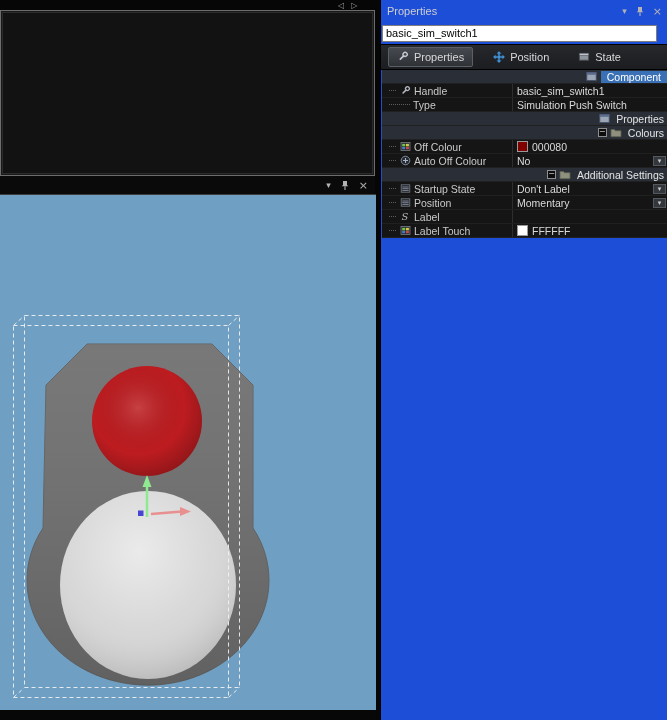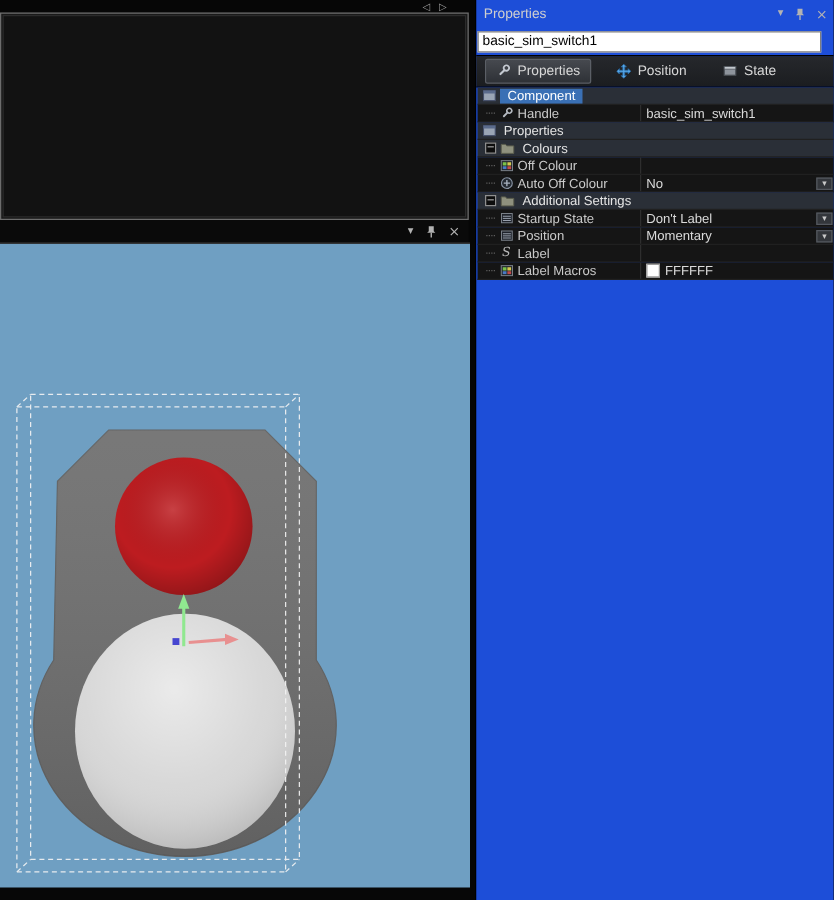--- a/index.html
+++ b/index.html
@@ -61,21 +61,21 @@
          padding:0 8px; height:20px; border:1px solid transparent; }
   .tab.sel { background:linear-gradient(#46494f,#2e3136); border:1px solid #5b5f66; border-radius:2px; }
 
   
   .grid { position:absolute; left:1px; right:0; top:70px; }
   .g-row { display:flex; align-items:stretch; height:14px; background:#151515;
            border-bottom:1px solid #202020; font-size:10.5px; }
   .g-row.hdr { background:#2a2f37; }
   .name-cell { width:131px; min-width:131px; display:flex; align-items:center; gap:3px;
                padding-left:7px; border-right:1px solid #2e2e2e; overflow:hidden; white-space:nowrap; }
-  .g-row.hdr .name-cell { width:auto; min-width:0; border-right:none; padding-left:3px; flex:1; }
+  .g-row.hdr .name-cell { width:auto; min-width:0; border-right:none; padding-left:3px; flex:1;justify-content:flex-end; }
   .val-cell { flex:1; display:flex; align-items:center; gap:4px; padding-left:4px;
               color:#dadada; overflow:hidden; white-space:nowrap; }
   .plabel { color:#c9c9c9; }
   .sec-label { color:#e4e4e4; padding:0 3px; }
   .sec-label.sel { background:#3a70b5; color:#fff; padding:0 6px; }
   .tree { width:7px; min-width:7px; border-top:1px dotted #5d5d5d; height:0; }
   .tree.wide { width:21px; min-width:21px; }
   .icon { width:12px; min-width:12px; height:12px; display:inline-flex; align-items:center; justify-content:center; }
   .exp { width:9px; min-width:9px; height:9px; margin-left:3px; background:#0d0d0d;
          border:1px solid #8f8f8f; color:#d2d2d2; font-size:8px; line-height:6px; text-align:center; }
@@ -242,20 +242,29 @@
               </g>
             </svg>
         </span>
         <span class="plabel">Handle</span>
       </div>
       <div class="val-cell">
         <span>basic_sim_switch1</span>
       </div>
     </div>
 
+    <div class="g-row">
+      <div class="name-cell">
+        <span class="tree wide"></span>
+        <span class="plabel">Type</span>
+      </div>
+      <div class="val-cell">
+        <span>Simulation Push Switch</span>
+      </div>
+    </div>
 
     <div class="g-row hdr">
       <div class="name-cell">
         <span class="icon">
           <svg width="11" height="11" viewBox="0 0 11 11">
               <rect x="0.8" y="1.5" width="9.4" height="8" fill="#9aa5b5" stroke="#46506b" stroke-width="0.9"></rect>
               <rect x="0.8" y="1.5" width="9.4" height="2.3" fill="#5a6b8c"></rect>
             </svg>
         </span>
         <span class="sec-label">Properties</span>
@@ -282,20 +291,24 @@
           <svg width="11" height="11" viewBox="0 0 11 11">
               <rect x="1" y="1.5" width="9" height="8" fill="#20242a" stroke="#7a8088" stroke-width="0.8"></rect>
               <rect x="2.2" y="2.8" width="3" height="2.6" fill="#7ac24a"></rect>
               <rect x="5.9" y="2.8" width="3" height="2.6" fill="#d3c84e"></rect>
               <rect x="2.2" y="6" width="3" height="2.3" fill="#4a7ac2"></rect>
               <rect x="5.9" y="6" width="3" height="2.3" fill="#c24a4a"></rect>
             </svg>
         </span>
         <span class="plabel">Off Colour</span>
       </div>
+      <div class="val-cell">
+        <span class="swatch" style="background:#800000"></span>
+        <span>000080</span>
+      </div>
     </div>
 
     <div class="g-row">
       <div class="name-cell">
         <span class="tree"></span>
         <span class="icon">
           <svg width="11" height="11" viewBox="0 0 11 11">
               <circle cx="5.5" cy="5.5" r="4.3" fill="#242a32" stroke="#8a95a5" stroke-width="0.9"></circle>
               <path d="M5.5 3 V8 M3 5.5 H8" stroke="#a8b2c0" stroke-width="1.1"></path>
             </svg>
@@ -370,21 +383,21 @@
         <span class="tree"></span>
         <span class="icon">
           <svg width="11" height="11" viewBox="0 0 11 11">
               <rect x="1" y="1.5" width="9" height="8" fill="#20242a" stroke="#7a8088" stroke-width="0.8"></rect>
               <rect x="2.2" y="2.8" width="3" height="2.6" fill="#7ac24a"></rect>
               <rect x="5.9" y="2.8" width="3" height="2.6" fill="#d3c84e"></rect>
               <rect x="2.2" y="6" width="3" height="2.3" fill="#4a7ac2"></rect>
               <rect x="5.9" y="6" width="3" height="2.3" fill="#c24a4a"></rect>
             </svg>
         </span>
-        <span class="plabel">Label Macros</span>
+        <span class="plabel">Label Touch</span>
       </div>
       <div class="val-cell">
         <span class="swatch" style="background:#ffffff"></span>
         <span>FFFFFF</span>
       </div>
     </div>
 
   </div>
 </div>
 

